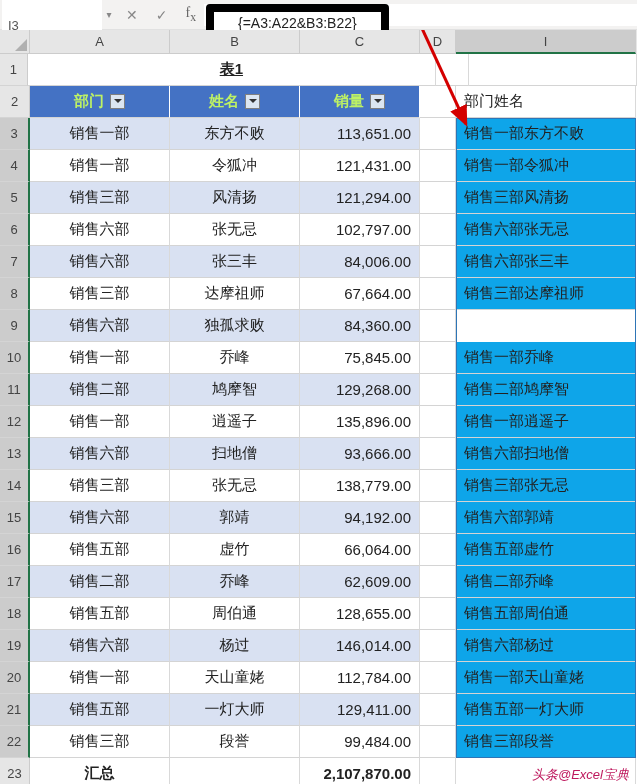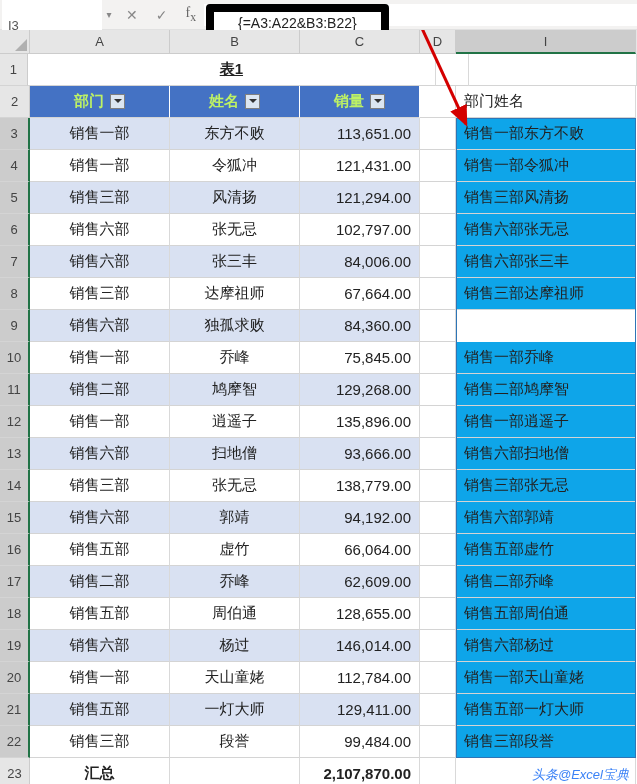--- a/index.html
+++ b/index.html
@@ -139,21 +139,21 @@
   }
   .spill{
     position:absolute;
     border:1.5px solid #2e75b6;
     pointer-events:none;
   }
   .arrow{
     position:absolute; pointer-events:none;
   }
   .watermark{
-    position:absolute;right:8px;bottom:6px;color:#3b82f6;font-size:13px;font-style:italic;
+    position:absolute;right:8px;bottom:6px;color:#be185d;font-size:13px;font-style:italic;
     pointer-events:none;
   }
 </style>
 </head>
 <body>
 
 <div class="fbar">
   <div class="namebox">I3</div>
   <div class="nb-drop">▾</div>
   <div class="fbtns">

